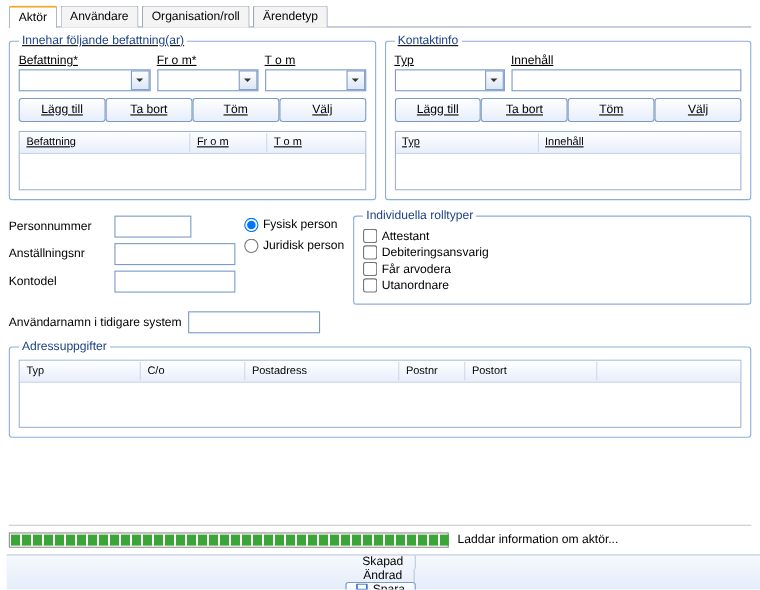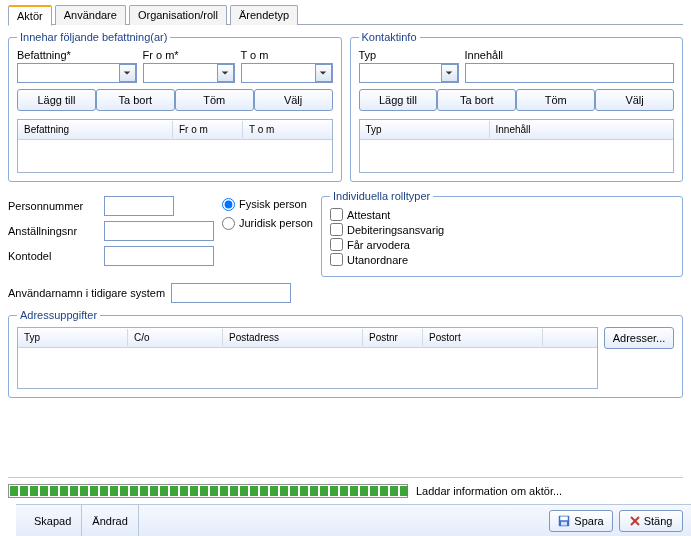--- a/index.html
+++ b/index.html
@@ -49,21 +49,21 @@
   }
   legend {
     color: #1c4187;
     font-size: 11px;
     padding: 0 3px;
   }
   .row-top {
     display: flex;
     gap: 8px;
   }
-  .row-top > fieldset { flex: 1; }
+  .row-top > fieldset { flex: 1; text-decoration: underline; }
   .inputs-row { display: flex; gap: 6px; margin-bottom: 6px; align-items: flex-end; }
   .col { display: flex; flex-direction: column; }
   .col label { margin-bottom: 2px; }
   input[type="text"], .combo, .textfield {
     border: 1px solid #7b9ac7;
     background: #fff;
     height: 20px;
     font-size: 11px;
     padding: 2px 3px;
   }
@@ -148,24 +148,24 @@
     display:flex;align-items:center;gap:8px;
   }
   .progress-bar {
     width: 400px;height:14px;border:1px solid #8f8f8f;background:#fff;position:relative;
   }
   .progress-fill {
     position:absolute;left:1px;top:1px;bottom:1px;width:398px;
     background: repeating-linear-gradient(90deg,#3ba637 0 8px,#fff 8px 10px);
   }
   .bottom-bar {
-    position:absolute;left:16px;right:0;bottom:0;
+    position:absolute;left:6px;right:0;bottom:0;
     height:32px;border-top:1px solid #b9c7dc;
     background:linear-gradient(#f5f8fd,#e5edfa);
-    display:flex;align-items:center;padding:0 8px;gap:0;
+    display:flex;align-items:center;padding:0 8px;gap:0;flex-direction:column;
   }
   .bottom-bar .seg {
     border-right:1px solid #b9c7dc;height:100%;display:flex;align-items:center;padding:0 10px;
   }
   .bottom-bar .spacer{flex:1;}
   .bottom-bar .btn { min-width:64px; display:flex;align-items:center;gap:4px;justify-content:center;}
   .icon-save{width:12px;height:12px;}
   .icon-close{width:10px;height:10px;}
   input[type=radio],input[type=checkbox]{margin:0;}
   .th.flexrest{flex:1;border-right:none;}
@@ -330,21 +330,20 @@
       <div class="adress-tbl">
         <div class="tbl-head">
           <div class="th" style="width:110px">Typ</div>
           <div class="th" style="width:95px">C/o</div>
           <div class="th" style="width:140px">Postadress</div>
           <div class="th" style="width:60px">Postnr</div>
           <div class="th" style="width:120px">Postort</div>
           <div class="th flexrest"></div>
         </div>
       </div>
-      <button class="btn adress-btn">Adresser...</button>
     </div>
   </fieldset>
 
 </div>
 
 <div class="progress-area">
   <div class="progress-bar">
     <div class="progress-fill"></div>
   </div>
   <span>Laddar information om aktör...</span>

